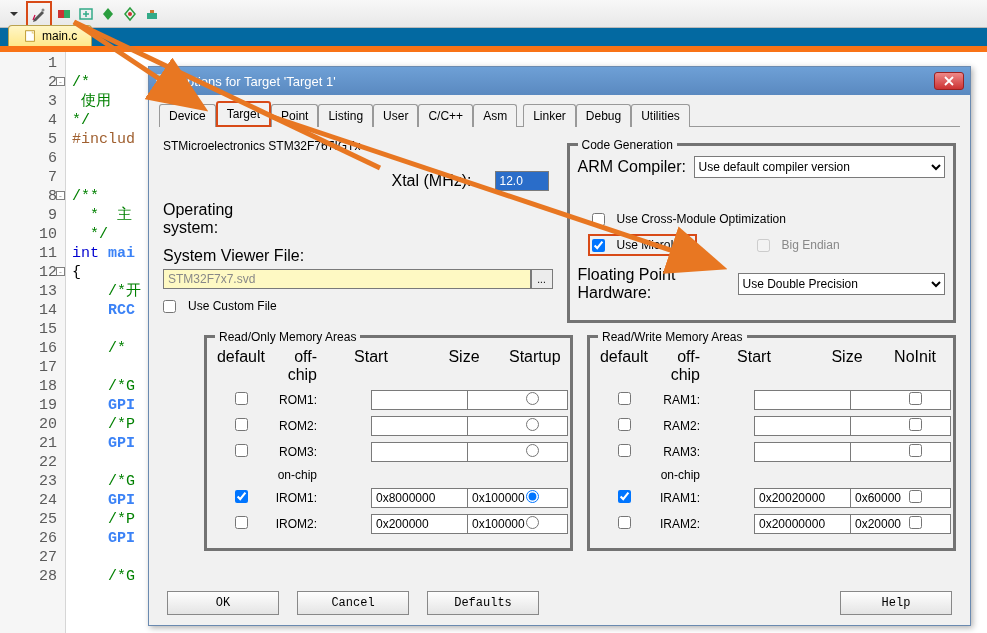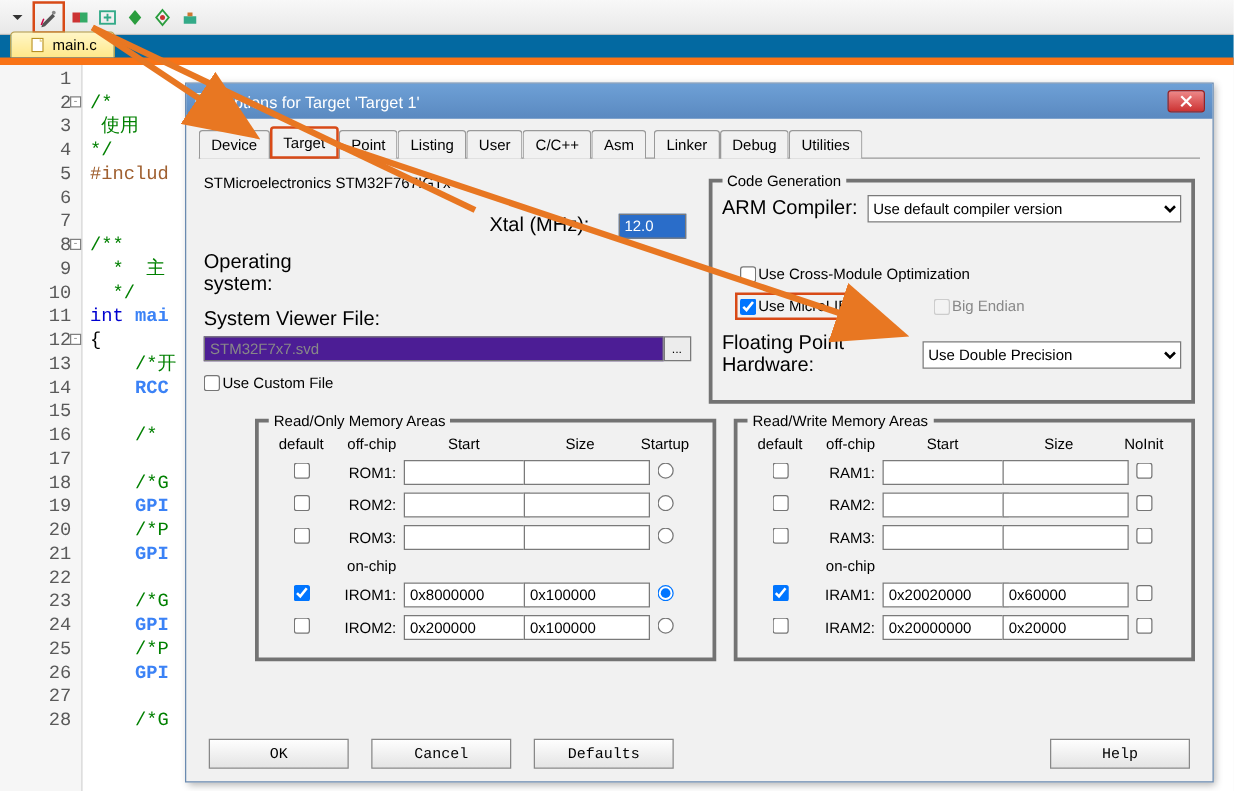--- a/index.html
+++ b/index.html
@@ -42,38 +42,38 @@
 .tab.highlighted { border: 2px solid #d84a17; }
 .tab-sep { width: 6px; }
 
 .content { padding: 12px 4px; position: relative; }
 .chip-label { font-size: 12px; margin-bottom: 18px; }
 .row { display: flex; align-items: center; margin-bottom: 10px; }
 .label { font-size: 16px; }
 input[type=text].field { border: 1px solid #7a7a7a; background: #fff; padding: 2px 4px; font-size: 12px; height: 20px; }
 input[type=text].field.hl { background: #2a6dc9; color: #fff; }
 select.field { border: 1px solid #7a7a7a; background: #fff; font-size: 12px; height: 22px; }
-.chk { display: flex; align-items: center; gap: 2px; font-size: 12px; }
+.chk { display: flex; align-items: center; gap: 12px; font-size: 12px; }
 .chk input { width: 13px; height: 13px; }
 .chk.disabled { color: #888; }
 
 .groupbox { border: 3px solid #737373; padding: 10px 8px 8px; position: relative; margin-top: 4px; }
 .groupbox > .legend { position: absolute; top: -8px; left: 8px; background: #f1f1f1; padding: 0 4px; font-size: 12px; }
 
 .cols { display: flex; gap: 14px; }
 .col-left { flex: 1; }
 .col-right { flex: 1; }
-.mem-hdr { display: flex; font-size: 12px; margin-bottom: 6px; }
+.mem-hdr { display: flex; font-size: 16px; margin-bottom: 6px; }
 .mem-row { display: flex; align-items: center; margin-bottom: 6px; }
 .mc-def { width: 52px; text-align: center; }
 .mc-chip { width: 56px; text-align: right; padding-right: 6px; }
 .mc-start { width: 96px; }
 .mc-size { width: 90px; }
 .mc-last { width: 46px; text-align: center; }
-.mc-start input, .mc-size input { width: 101px; }
+.mc-start input, .mc-size input { width: 101px; margin-left: 48px; }
 
 .btn-row { position: absolute; bottom: 10px; left: 0; right: 0; display: flex; justify-content: center; gap: 18px; padding: 0 18px; }
 .dlg-btn { width: 112px; height: 24px; border: 1px solid #888; background: linear-gradient(#fefefe, #e4e4e4); font-size: 12px; cursor: pointer; font-family: 'Courier New', monospace; }
 .dlg-btn.help { margin-left: auto; }
 
 .sys-viewer-btn { width: 22px; height: 20px; border: 1px solid #7a7a7a; background: #ececec; cursor: pointer; font-size: 10px; }
 
 
 .microlib-hl { border: 2px solid #d84a17; padding: 2px 6px 2px 2px; display: inline-flex; }
 
@@ -212,21 +212,21 @@
             <span class="label">Xtal (MHz):</span>
             <input type="text" class="field hl" style="width: 54px; margin-left: 23px;" value="12.0">
           </div>
 
           <div class="row">
             <span class="label" style="width:124px;">Operating system:</span>
           </div>
 
           <div class="label" style="margin-bottom:4px;">System Viewer File:</div>
           <div class="row">
-            <input type="text" class="field" style="flex: 1 1 0%; color: rgb(136, 136, 136); background: #4c1d95;" readonly="" value="STM32F7x7.svd">
+            <input type="text" class="field" style="flex: 1 1 0%; color: rgb(136, 136, 136); background: #fef9c3;" readonly="" value="STM32F7x7.svd">
             <button class="sys-viewer-btn">...</button>
           </div>
           <label class="chk">
             <input type="checkbox" style="">
               <span>Use Custom File</span>
           </label>
         </div>
 
         <div class="col-right">
           <div class="groupbox" style="min-height:168px;">

